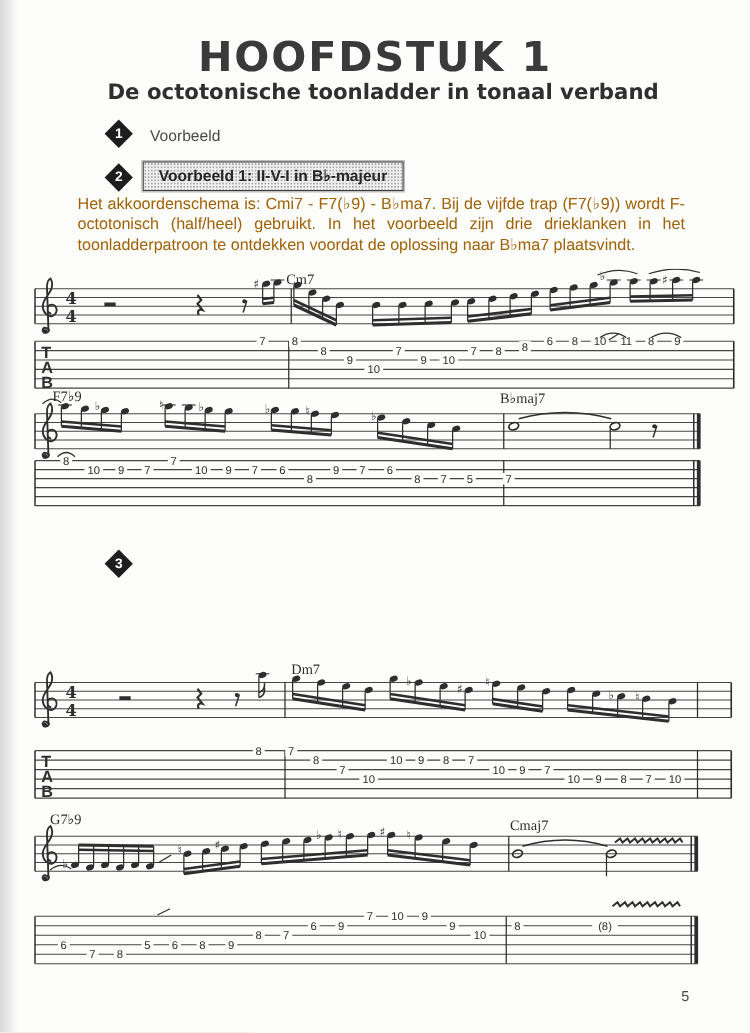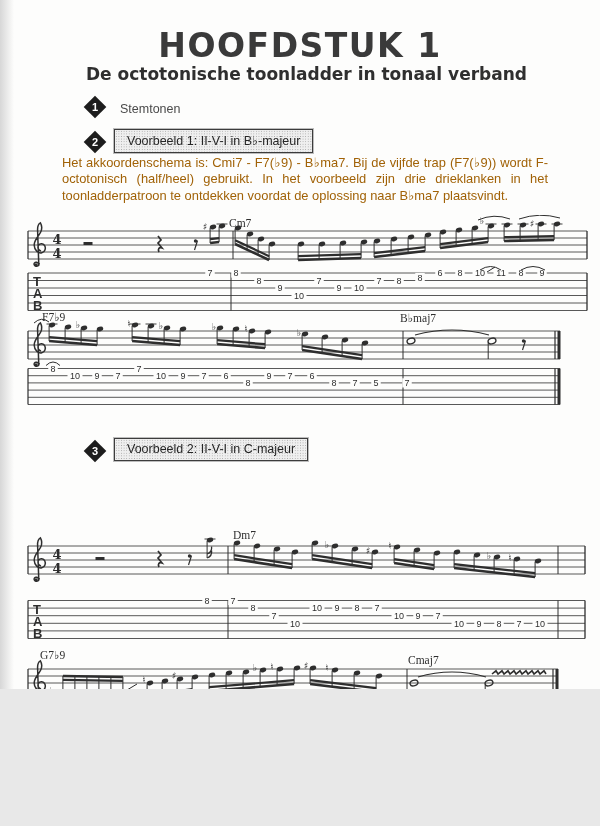--- a/index.html
+++ b/index.html
@@ -1,33 +1,33 @@
 <!DOCTYPE html>
 <html><head>
 <meta charset="utf-8">
 <style>
   html,body{margin:0;padding:0;background:#e8e8e8;}
-  .page{position:relative;width:600px;height:689px;background:#fdfdfc;overflow:hidden;
+  .page{position:relative;width:600px;height:826px;background:#fdfdfc;overflow:hidden;
         font-family:"Liberation Sans",sans-serif;}
   .page::before{content:"";position:absolute;left:0;top:0;bottom:0;width:14px;
         background:linear-gradient(to right,#d7d7d7,rgba(255,255,255,0));pointer-events:none;}
   .title{position:absolute;left:0;right:0;top:26px;text-align:center;
         font-family:"DejaVu Sans",sans-serif;font-weight:bold;font-size:33px;
         letter-spacing:1.5px;color:#3a3a3a;}
   .subtitle{position:absolute;left:0;right:0;top:64px;text-align:center;
         font-family:"DejaVu Sans",sans-serif;font-weight:bold;font-size:17px;color:#2f2f2f;padding-left:13px;}
   .marker{position:absolute;width:24px;height:24px;}
   .m1{left:83px;top:95px}.m2{left:83px;top:130px}.m3{left:83px;top:439px}
   .dsq{position:absolute;left:4px;top:4px;width:16px;height:16px;background:#1d1d1d;
         transform:rotate(45deg);}
   .dnum{position:absolute;left:0;top:0;width:24px;height:24px;color:#fff;font-weight:bold;
         font-size:11px;text-align:center;line-height:24px;}
   .plain-label{position:absolute;left:120px;top:102px;font-size:12.5px;color:#4a4a4a;}
   .vbox{position:absolute;left:114px;border:1.4px solid #3c3c3c;outline:1px solid #bdbdbd;
-        padding:3px 12px 4px;font-size:12.5px;font-weight:normal;color:#262626;
+        padding:3px 12px 4px;font-size:12.5px;font-weight:bold;color:#262626;
         background-color:#efefef;
         background-image:radial-gradient(circle,#a6a6a6 0.55px,rgba(0,0,0,0) 0.7px);
         background-size:2.6px 2.6px;}
   .b2{top:129px}.b3{top:438px}
   .para{position:absolute;left:62px;width:486px;margin:0;font-size:12.9px;line-height:1.27;
         color:#a16207;text-align:justify;}
   .p1{top:155px}.p2{top:464px}
   .sys{position:absolute;left:0;width:600px;}
   .s1{top:215px;height:100px}.s2{top:312px;height:100px}
   .s3{top:530px;height:115px}.s4{top:651px;height:135px}
@@ -37,21 +37,21 @@
 <body>
 
 <div class="page">
   <div class="title">HOOFDSTUK 1</div>
   <div class="subtitle">De octotonische toonladder in tonaal verband</div>
 
   <div class="marker m1">
     <span class="dsq"></span>
     <span class="dnum">1</span>
   </div>
-  <div class="plain-label">Stemtonen</div>
+  <div class="plain-label">Voorbeeld</div>
 
   <div class="marker m2">
     <span class="dsq"></span>
     <span class="dnum">2</span>
   </div>
   <div class="vbox b2">Voorbeeld 1: II-V-I in B♭-majeur</div>
 
   <p class="para p1">Het akkoordenschema is: Cmi7 - F7(♭9) - B♭ma7. Bij de vijfde trap (F7(♭9)) wordt F-octotonisch (half/heel) gebruikt. In het voorbeeld zijn drie drieklanken in het toonladderpatroon te ontdekken voordat de oplossing naar B♭ma7 plaatsvindt.</p>
 
   <div class="sys s1"><svg width="600" height="100" viewBox="0 0 600 100">
@@ -303,21 +303,20 @@
         <text x="376" y="74.2" font-size="9" text-anchor="middle" fill="#2e2e2e" font-family="&quot;Liberation Sans&quot;,sans-serif" font-weight="normal">5</text>
         <rect x="402.25" y="66.30000000000001" width="9.5" height="9.2" fill="#fdfdfc"></rect>
         <text x="407" y="74.2" font-size="9" text-anchor="middle" fill="#2e2e2e" font-family="&quot;Liberation Sans&quot;,sans-serif" font-weight="normal">7</text>
         <path d="M46 53.5 Q 53 46.5 60 53.5" fill="none" stroke="#2e2e2e" stroke-width="1"></path>
       </svg></div>
 
   <div class="marker m3">
     <span class="dsq"></span>
     <span class="dnum">3</span>
   </div>
-  <div class="vbox b3">Voorbeeld 2: II-V-I in C-majeur</div>
 
 
   <div class="sys s3"><svg width="600" height="115" viewBox="0 0 600 115">
         <line x1="28" y1="16" x2="585" y2="16" stroke="#454545" stroke-width="0.9"></line>
         <line x1="28" y1="23" x2="585" y2="23" stroke="#454545" stroke-width="0.9"></line>
         <line x1="28" y1="30" x2="585" y2="30" stroke="#454545" stroke-width="0.9"></line>
         <line x1="28" y1="37" x2="585" y2="37" stroke="#454545" stroke-width="0.9"></line>
         <line x1="28" y1="44" x2="585" y2="44" stroke="#454545" stroke-width="0.9"></line>
         <line x1="28" y1="70.5" x2="585" y2="70.5" stroke="#454545" stroke-width="0.9"></line>
         <line x1="28" y1="78.1" x2="585" y2="78.1" stroke="#454545" stroke-width="0.9"></line>

